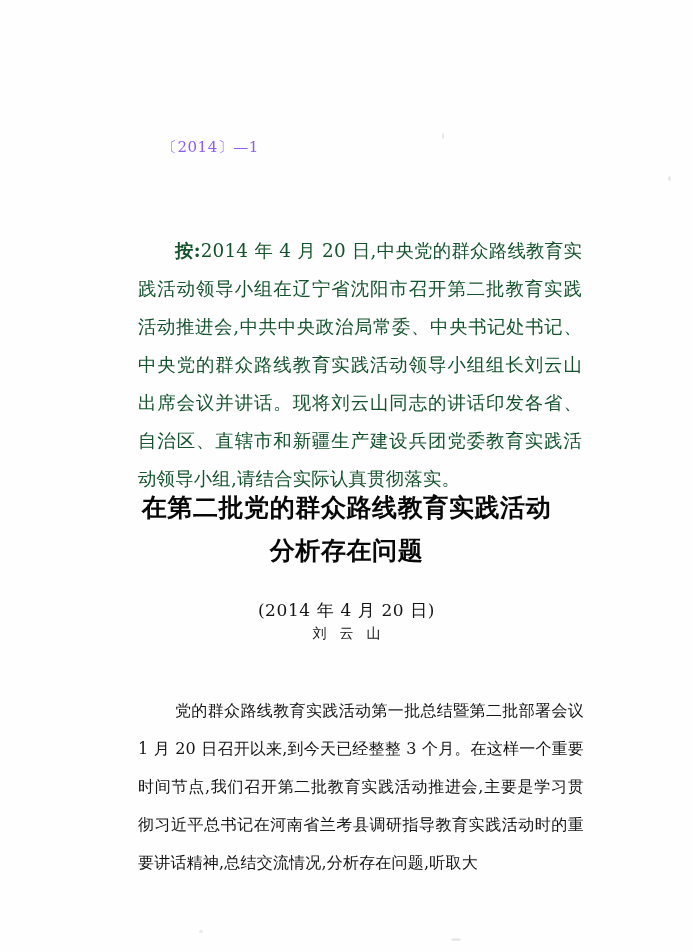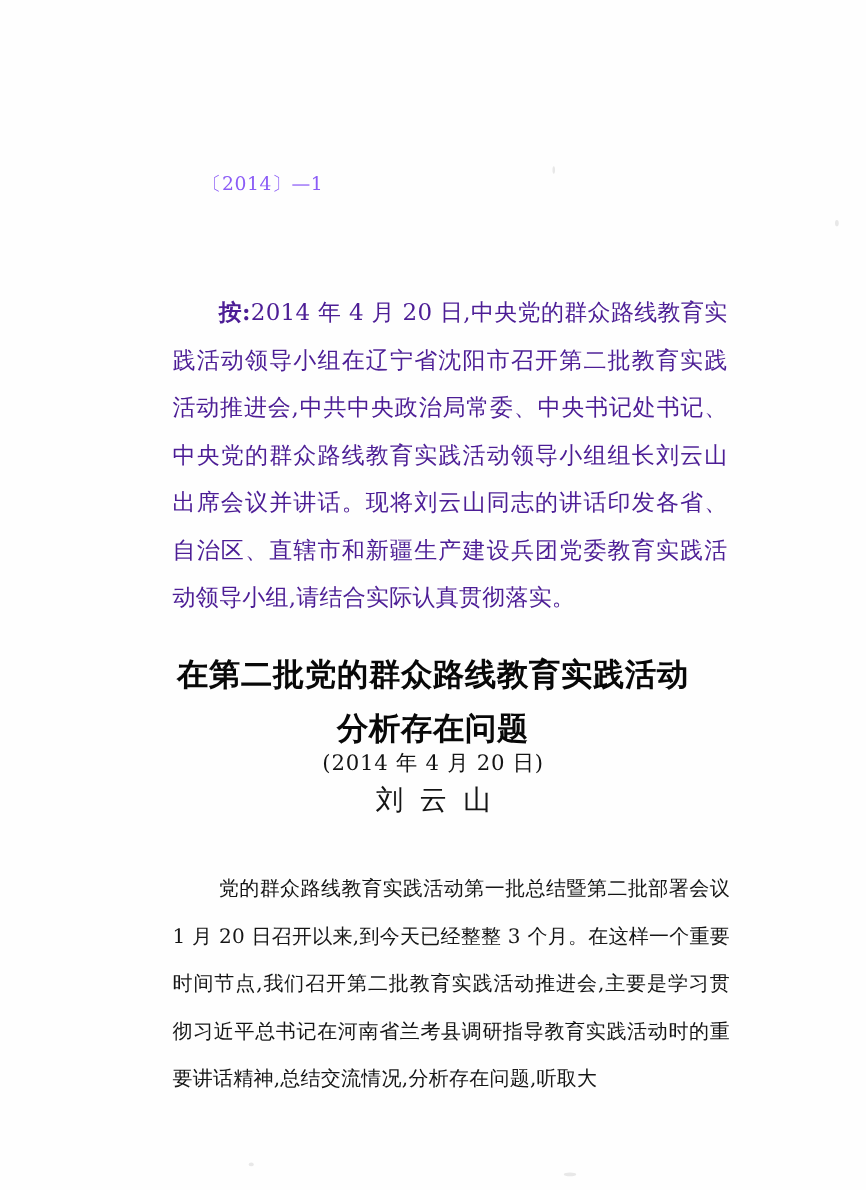--- a/index.html
+++ b/index.html
@@ -41,34 +41,34 @@
     left: 138px;
     top: 214px;
     width: 444px;
   }
   .note-para {
     font-size: 18.4px;
     line-height: 38px;
     text-align: justify;
     text-align-last: left;
     text-indent: 37px;
-    color: #4c1d95;
+    color: #14532d;
     font-family: "DejaVu Serif", "Liberation Serif", serif;
     letter-spacing: 0.2px;
     word-break: break-all;
   }
   .note-lead {
     font-weight: bold;
   }
 
   
   .title-block {
     position: absolute;
     left: 0;
-    top: 518px;
+    top: 486px;
     width: 693px;
     text-align: center;
   }
   .title-line {
     font-family: "DejaVu Sans", "Liberation Sans", sans-serif;
     font-weight: bold;
     font-size: 25px;
     line-height: 43px;
     letter-spacing: 0.6px;
     color: #080808;
@@ -87,21 +87,21 @@
     font-family: "DejaVu Serif", "Liberation Serif", serif;
   }
 
   
   .author-line {
     position: absolute;
     left: 0;
     top: 625px;
     width: 693px;
     text-align: center;
-    font-size: 22px;
+    font-size: 14px;
     letter-spacing: 13px;
     text-indent: 13px;
     color: #141414;
     font-family: "DejaVu Serif", "Liberation Serif", serif;
   }
 
   
   .body-block {
     position: absolute;
     left: 138px;

